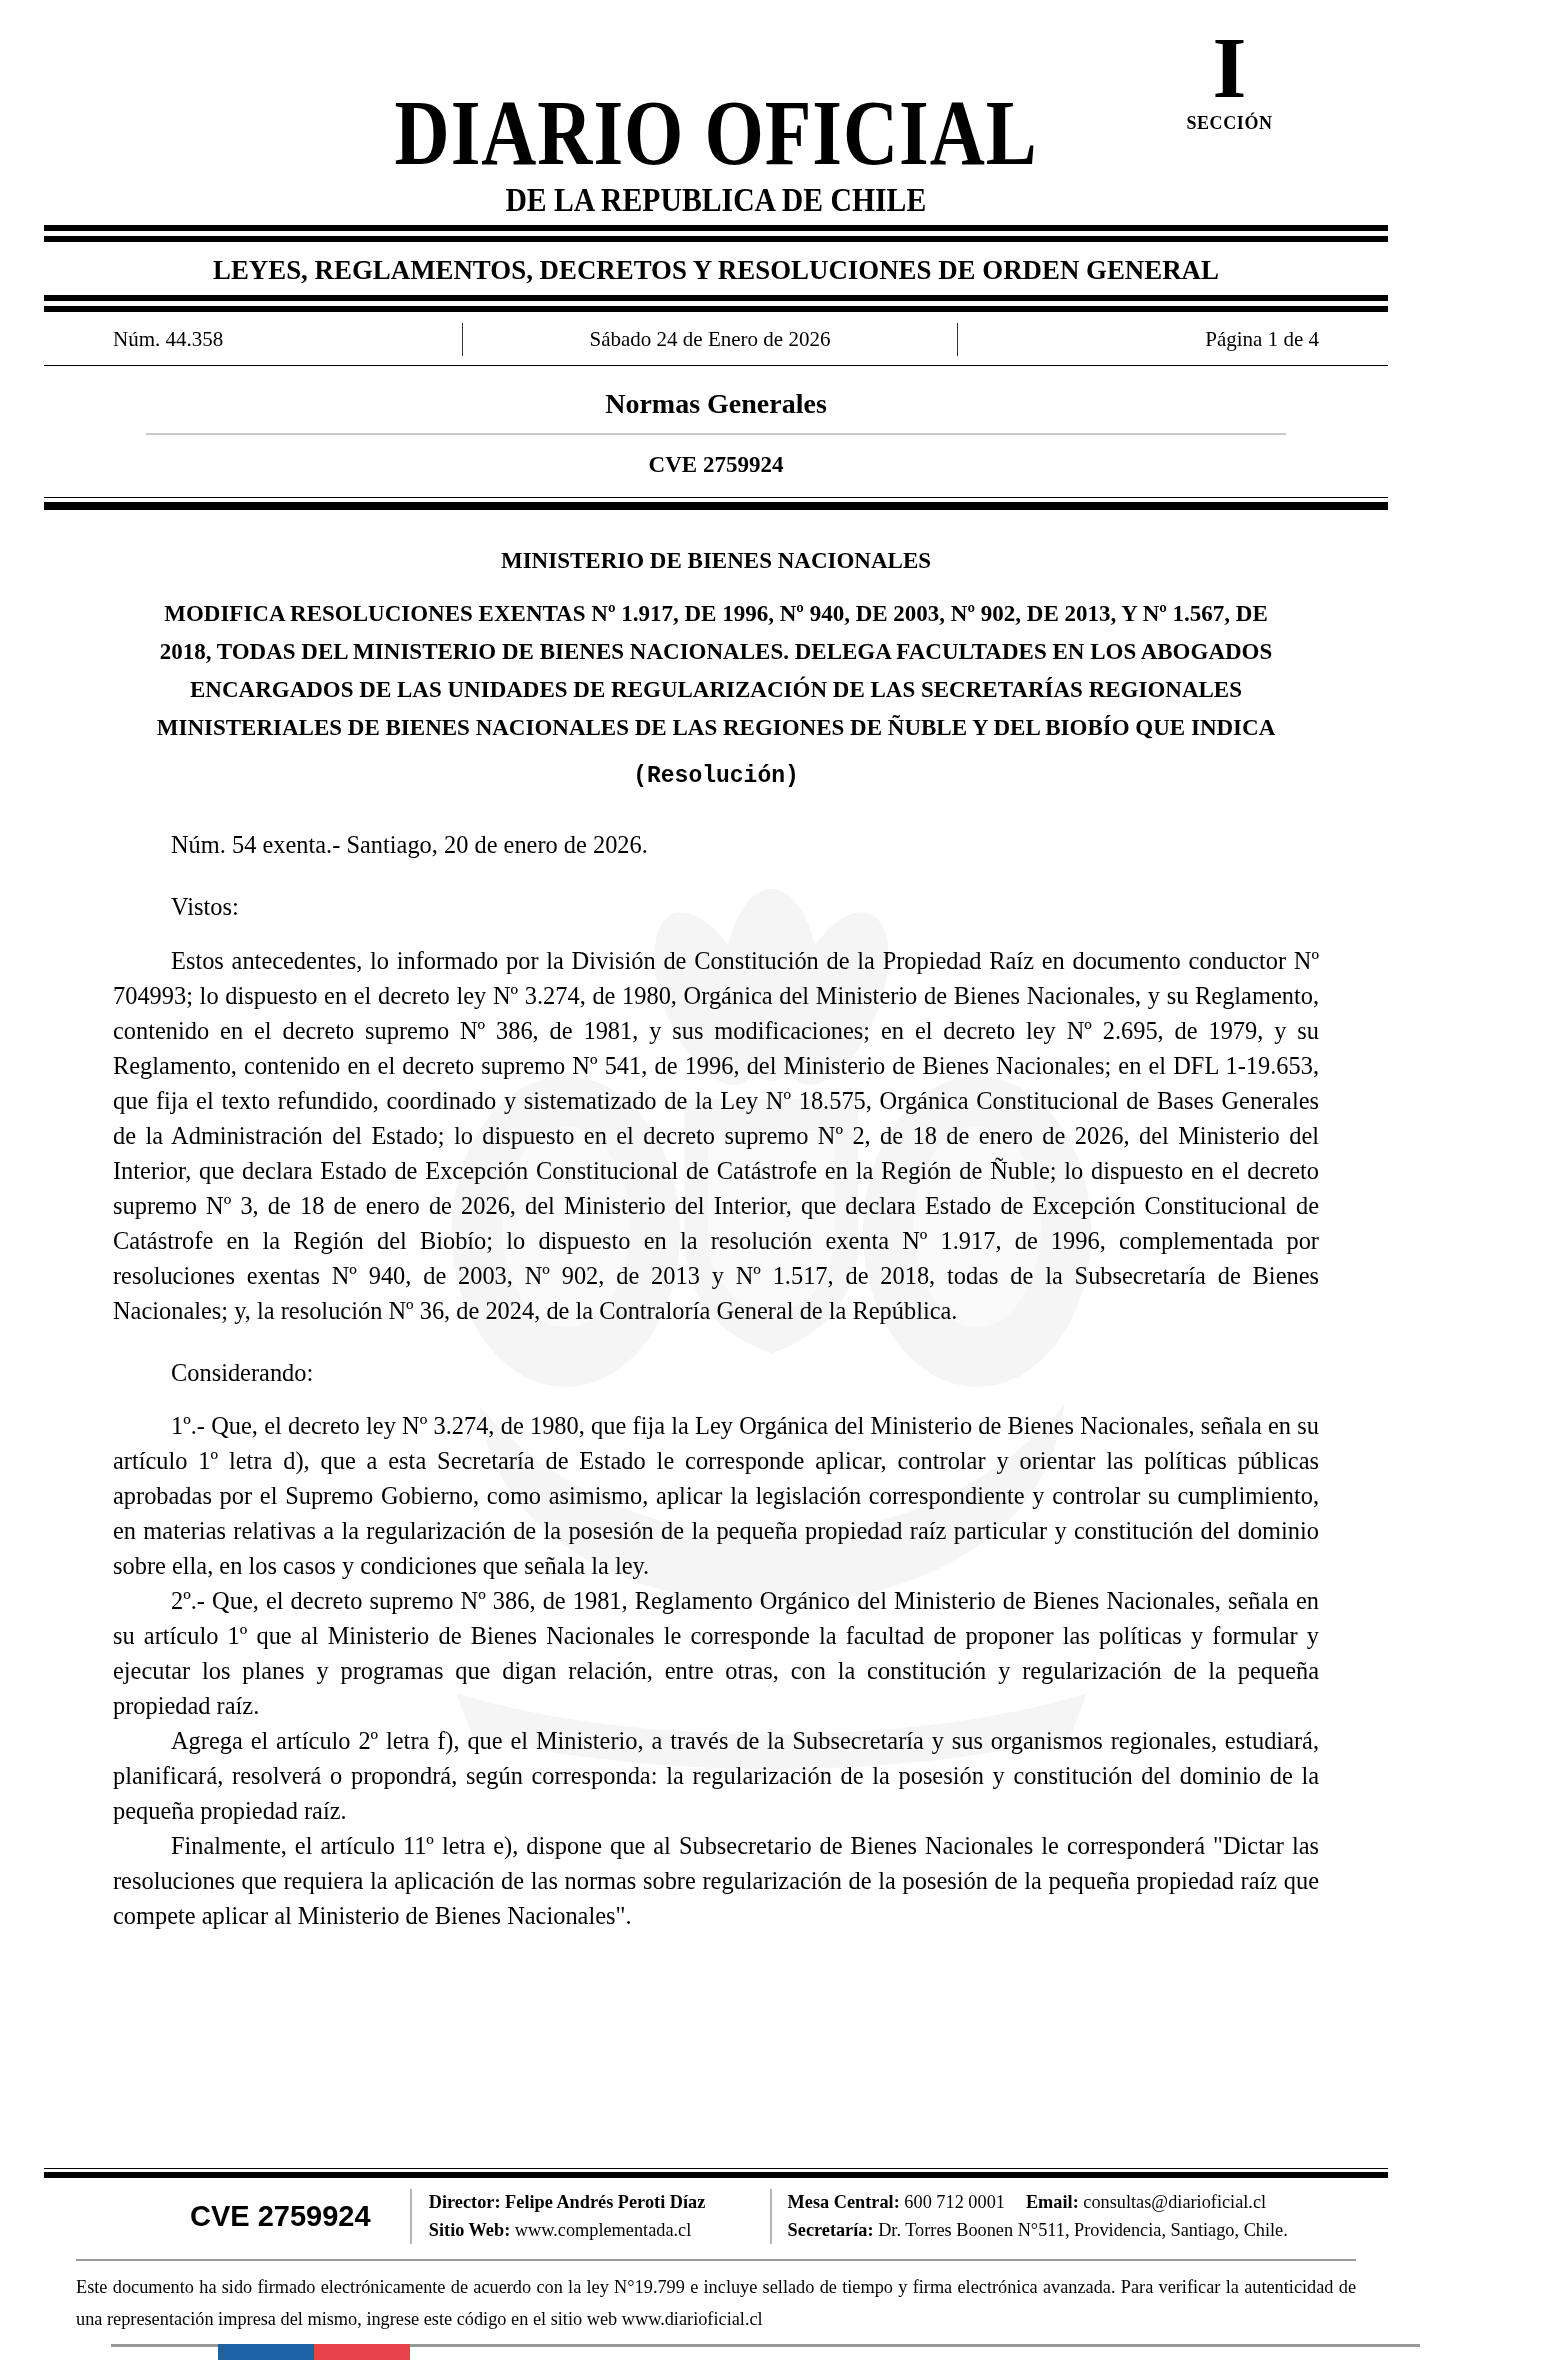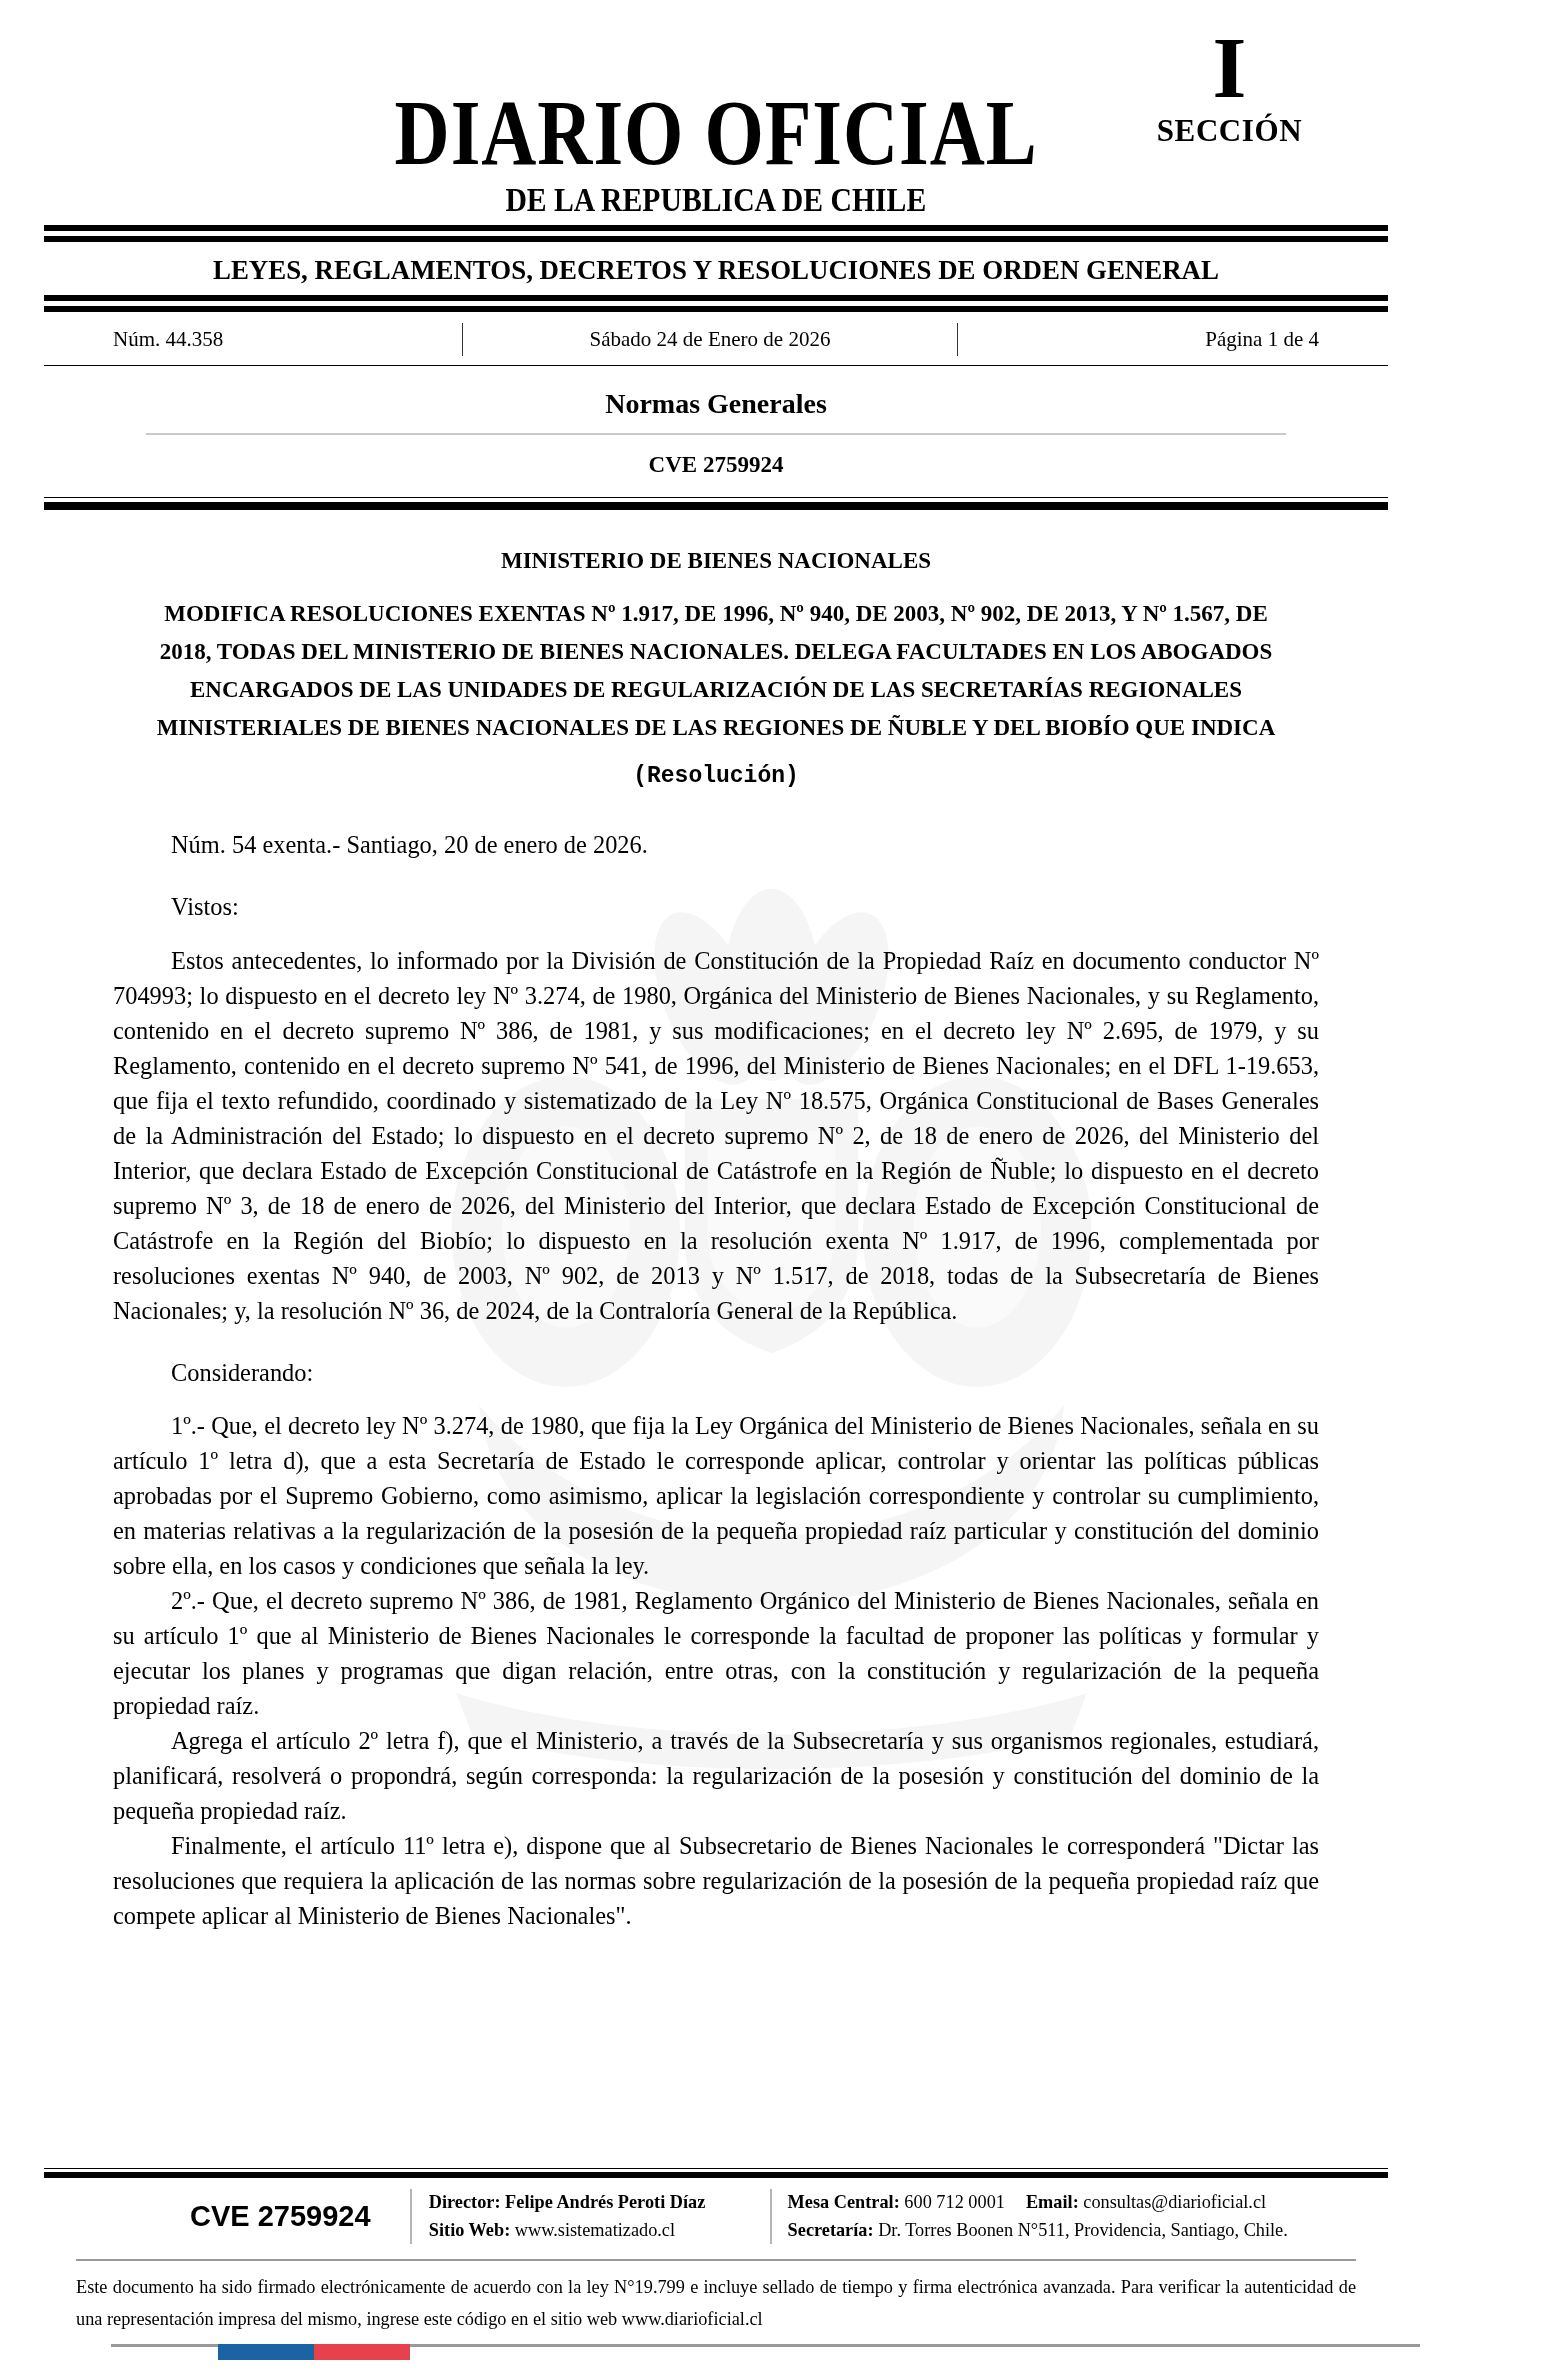--- a/index.html
+++ b/index.html
@@ -17,21 +17,21 @@
   .masthead{position:relative;text-align:center;padding-top:90px;}
   .do-title{
     display:inline-block;font-weight:bold;font-size:93px;line-height:0.92;
     transform:scaleX(0.82);transform-origin:center;letter-spacing:1.2px;white-space:nowrap;
   }
   .do-sub{display:block;margin-top:6.1px;}
   .do-sub span{display:inline-block;font-weight:bold;font-size:33px;transform:scaleX(0.9);white-space:nowrap;}
   .do-ministry{display:block;font-size:22px;margin-top:2.4px;}
   .section-box{position:absolute;top:24.4px;right:58px;width:201px;text-align:center;}
   .section-numeral{font-size:87px;font-weight:bold;line-height:1;}
-  .section-label{font-size:31px;font-weight:bold;margin-top:1.2px;letter-spacing:0.6px;}
+  .section-label{font-size:18px;font-weight:bold;margin-top:1.2px;letter-spacing:0.6px;}
 
   
   .rule-double{margin-top:6.1px;height:5.5px;border-top:6.1px solid #000;border-bottom:6.1px solid #000;}
   .banner{ text-align:center;padding:12.2px 0 8.5px;}
   .banner span{display:inline-block;font-size:28px;font-weight:bold;transform:scaleX(0.96);white-space:nowrap;}
   .issue-row{display:flex;align-items:center;margin-top:9.8px;padding:0 69px;font-size:21px;height:35px;}
   .issue-cell-left{flex:29 0 0;text-align:left;}
   .issue-cell-center{flex:41 0 0;text-align:center;}
   .issue-cell-right{flex:30 0 0;text-align:right;}
   .vsep{width:1.2px;background:#333;height:33px;}
@@ -165,21 +165,21 @@
     <div class="footer-row">
       <div class="footer-col-cve">CVE 2759924</div>
       <div class="footer-divider"></div>
       <div class="footer-col">
         <div>
           <b>Director:</b>
           <b>Felipe Andrés Peroti Díaz</b>
         </div>
         <div>
           <b>Sitio Web:</b>
-          <span>www.sistematizado.cl</span>
+          <span>www.complementada.cl</span>
         </div>
       </div>
       <div class="footer-divider"></div>
       <div class="footer-col-wide">
         <div>
           <b>Mesa Central:</b>
           <span>600 712 0001</span><span class="gap"></span><b>Email:</b>
           <span>consultas@diarioficial.cl</span>
         </div>
         <div>

